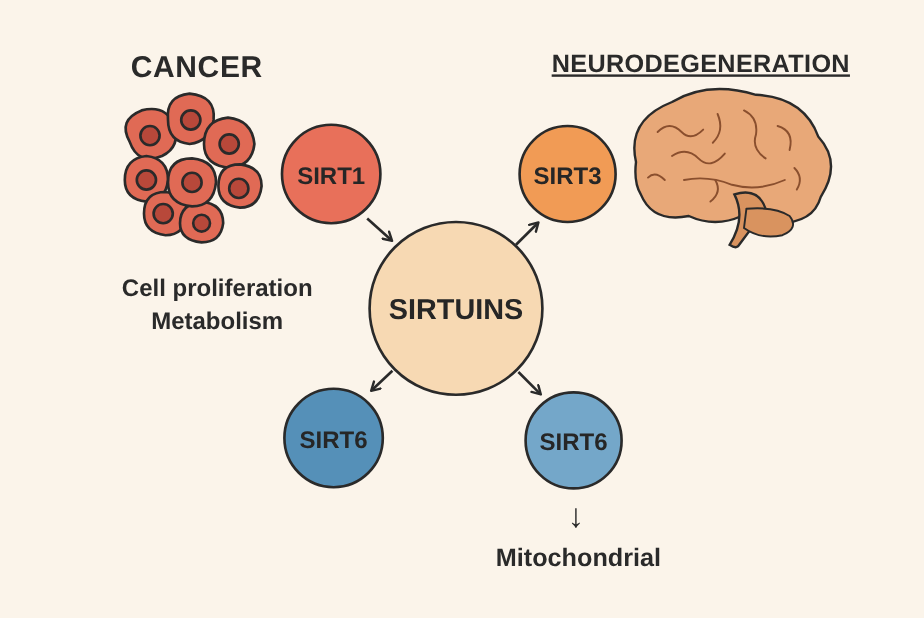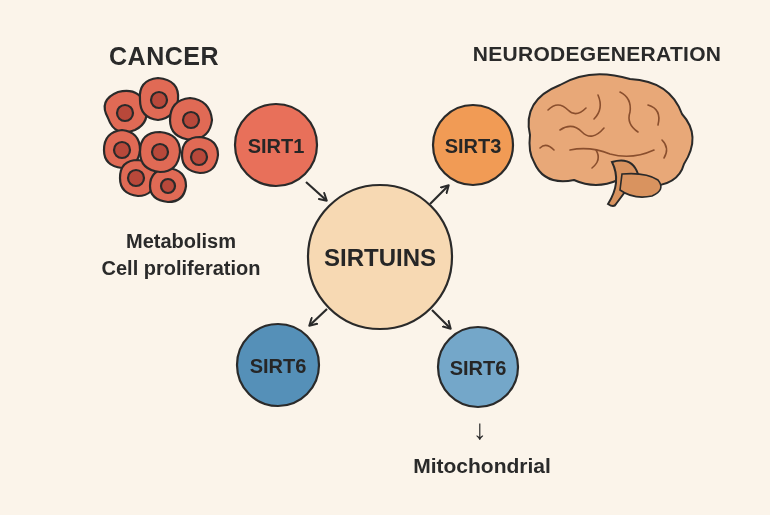--- a/index.html
+++ b/index.html
@@ -107,23 +107,23 @@
       <circle id="c-2" cx="278" cy="365" r="41" stroke="#2a2a2a" stroke-width="2.2" fill="#5590b8"></circle>
       <text class="node-text" x="278" y="373" text-anchor="middle" font-size="20">SIRT6</text>
     </g>
     <g>
       <circle id="c-3" cx="478" cy="367" r="40" stroke="#2a2a2a" stroke-width="2.2" fill="#74a7c9"></circle>
       <text class="node-text" x="478" y="375" text-anchor="middle" font-size="20">SIRT6</text>
     </g>
   </svg>
 
   <div class="label heading" style="left:164px; top:42px;">CANCER</div>
-  <div class="label heading-right" style="left:597px; top:42px;">NEURODEGENERATION</div>
+  <div class="label heading-right" style="left:584px; top:42px;text-decoration:underline;">NEURODEGENERATION</div>
 
   <div class="label body-text" style="left:181px; top:228px;">
+    <div>Cell proliferation</div>
     <div>Metabolism</div>
-    <div>Cell proliferation</div>
   </div>
 
 
   <div class="label" style="left:480px; top:414px; font-size:28px; font-weight:normal;">↓</div>
   <div class="label body-text" style="left:482px; top:452px; font-size:21px;">Mitochondrial</div>
 </div>
 
 </body></html>

